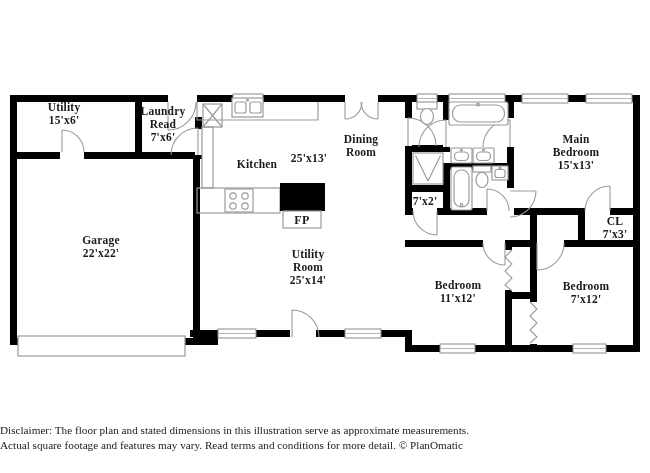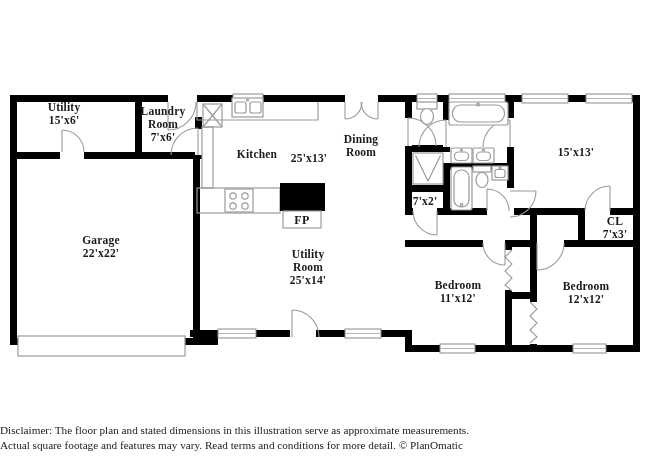--- a/index.html
+++ b/index.html
@@ -216,34 +216,35 @@
       <circle class="fxl" cx="500" cy="168" r="1"></circle>
     </g>
   </g>
 </svg>
 
 <div class="lbl" style="left:64px;top:114px;">
       <span>Utility</span>
       <span>15'x6'</span>
     </div>
 <div class="lbl wrap" style="left:163px;top:124px;width:64px;">
-      <span>Laundry Room</span>
+      <span>Laundry Read</span>
       <span>7'x6'</span>
     </div>
-<div class="lbl" style="left:257px;top:154px;">
+<div class="lbl" style="left:257px;top:164px;">
       <span>Kitchen</span>
     </div>
 <div class="lbl" style="left:309px;top:158px;">
       <span>25'x13'</span>
     </div>
 <div class="lbl wrap" style="left:361px;top:146px;width:58px;">
       <span>Dining Room</span>
       <span></span>
     </div>
 <div class="lbl wrap" style="left:576px;top:152px;width:76px;">
+      <span>Main Bedroom</span>
       <span>15'x13'</span>
     </div>
 <div class="lbl" style="left:425px;top:201px;">
       <span>7'x2'</span>
     </div>
 <div class="lbl" style="left:615px;top:228px;">
       <span>CL</span>
       <span>7'x3'</span>
     </div>
 <div class="lbl" style="left:101px;top:247px;">
@@ -253,21 +254,21 @@
 <div class="lbl wrap" style="left:308px;top:267px;width:58px;">
       <span>Utility Room</span>
       <span>25'x14'</span>
     </div>
 <div class="lbl" style="left:458px;top:292px;">
       <span>Bedroom</span>
       <span>11'x12'</span>
     </div>
 <div class="lbl" style="left:586px;top:293px;">
       <span>Bedroom</span>
-      <span>12'x12'</span>
+      <span>7'x12'</span>
     </div>
 <div class="fp-lbl" style="left:302px;top:219.5px;">FP</div>
 
 <div class="footer">
   <div>Disclaimer: The floor plan and stated dimensions in this illustration serve as approximate measurements.</div>
   <div>Actual square footage and features may vary. Read terms and conditions for more detail. © PlanOmatic</div>
 </div>
 
 </div>
 

